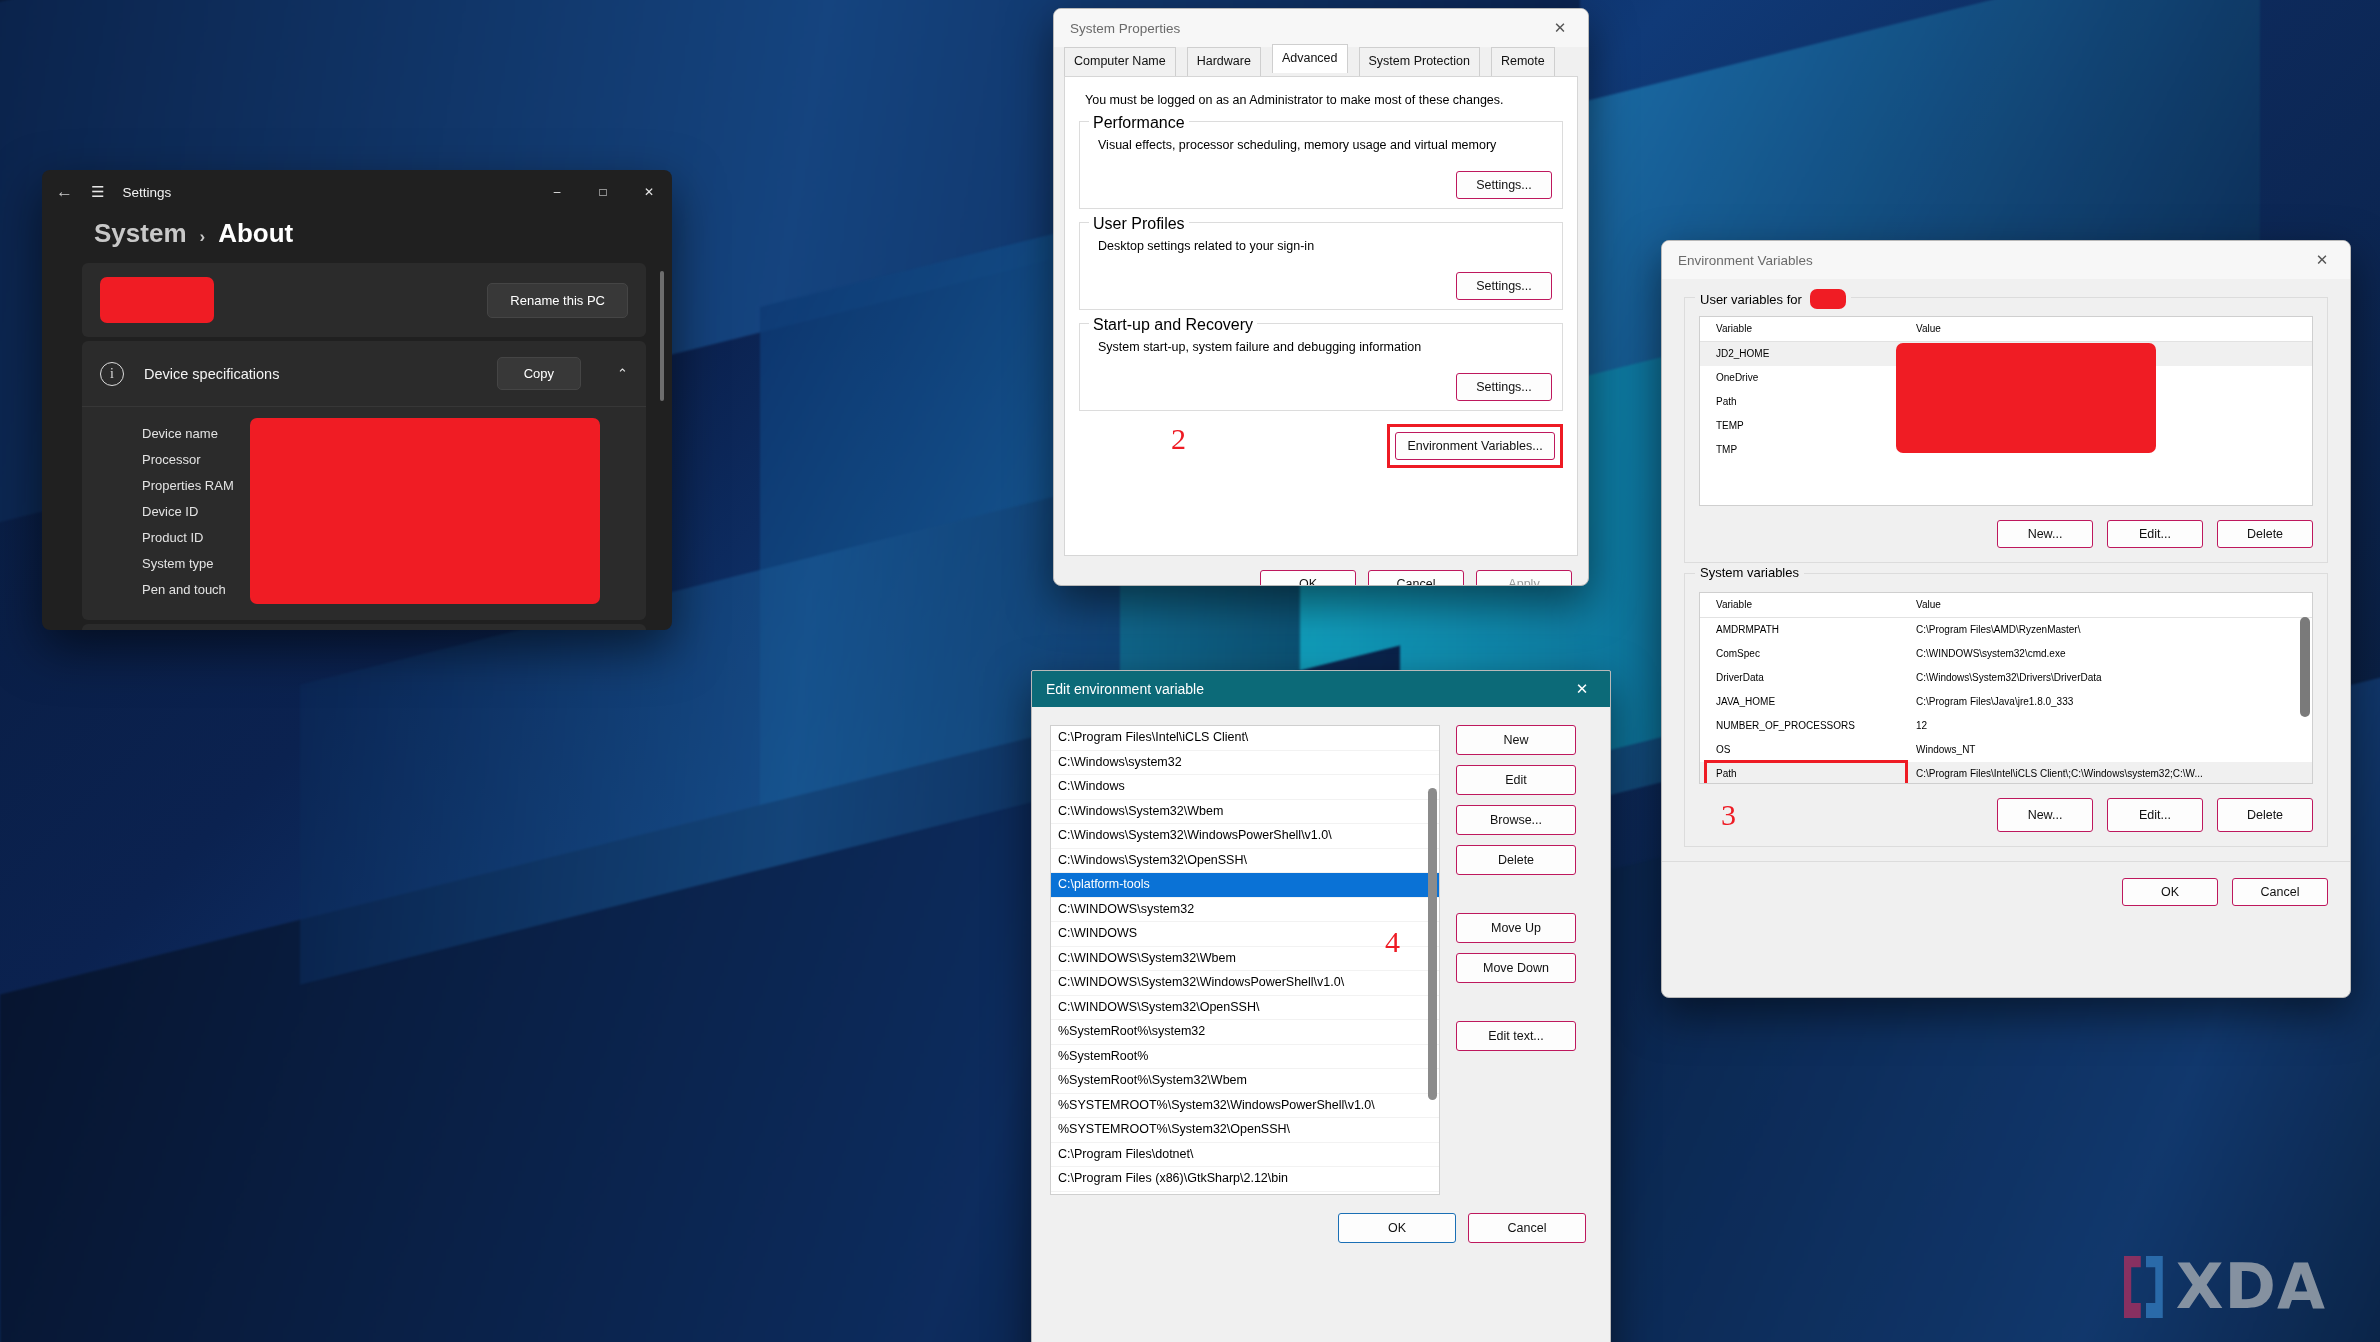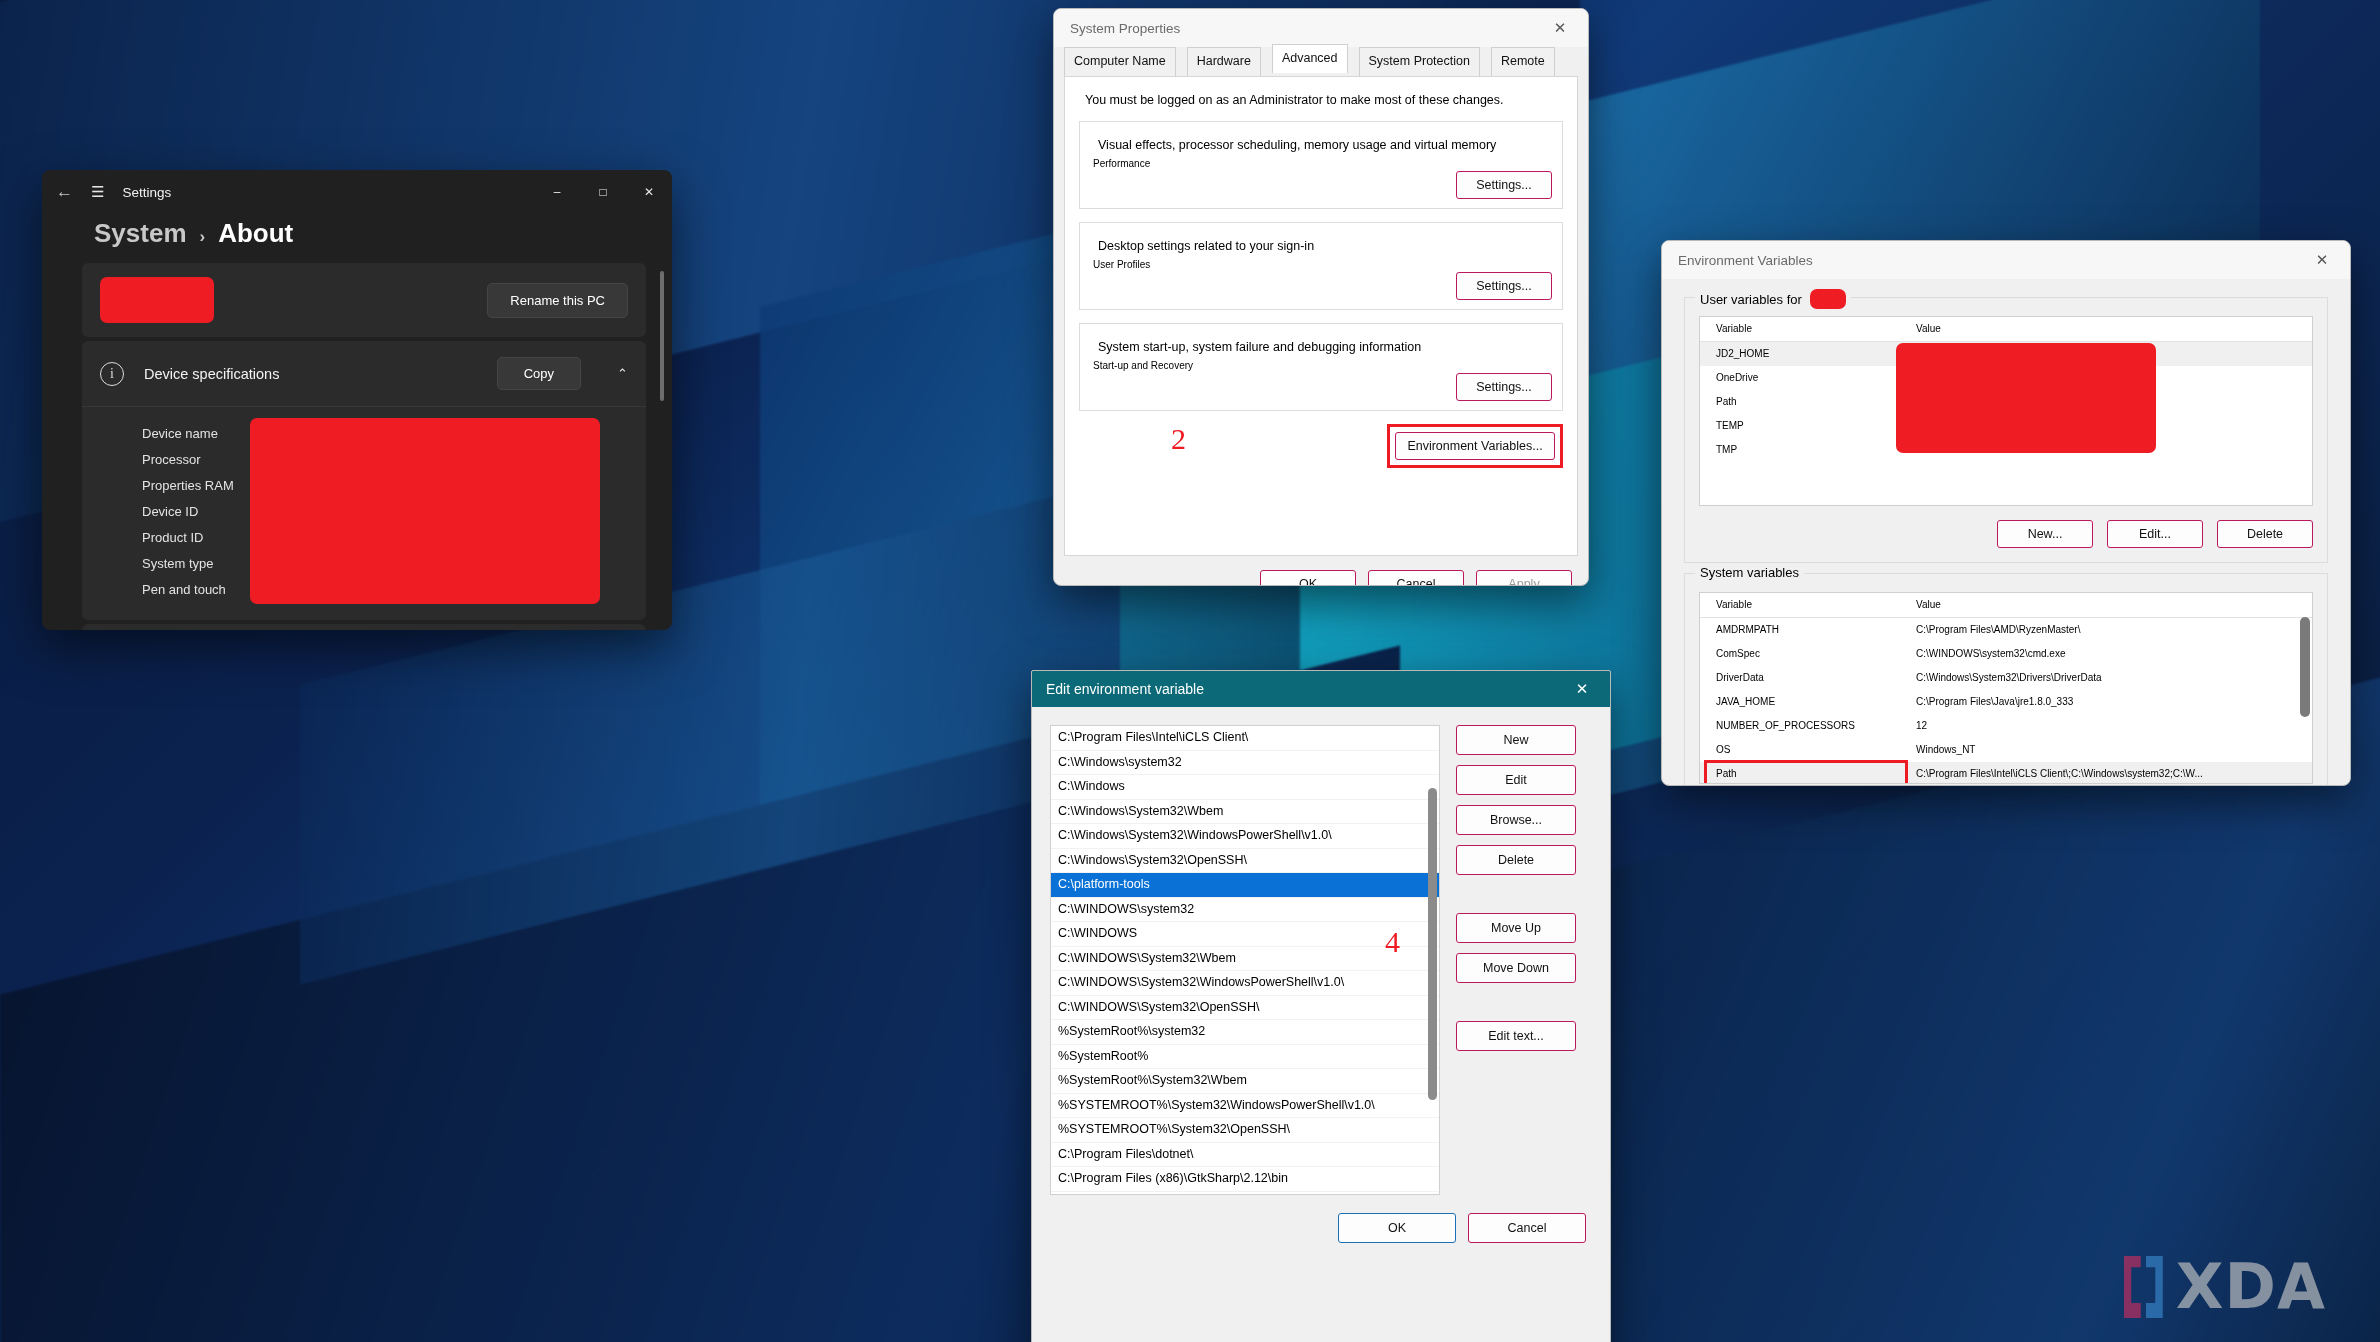--- a/index.html
+++ b/index.html
@@ -164,21 +164,21 @@
   }
   .tab.active { background: #fff; position: relative; top: -3px; padding-bottom: 8px; }
   .tab-page {
     background: #fff; border: 1px solid #d6d6d6; margin: 0 10px;
     padding: 14px 14px 12px 14px;
   }
   .hint { font-size: 12.5px; margin: 2px 0 14px 6px; }
   .gbox { border: 1px solid #dcdcdc; margin-bottom: 13px; position: relative; padding: 16px 12px 12px 12px; }
   .gbox > .legend {
     position: absolute; top: -8px; left: 9px; background: #fff;
-    padding: 0 4px; font-size: 10px; margin-top: 44px;
+    padding: 0 4px; font-size: 16px;
   }
   .gbox .desc { font-size: 12.5px; margin: 0 0 0 6px; }
   .btn32 {
     background: #fdfdfd; border: 1px solid #be185d; border-radius: 3px;
     font-size: 12.5px; padding: 6px 0; min-width: 96px; text-align: center;
     font-family: "Liberation Sans", sans-serif; color: #111;
   }
   .btn32.disabled { color: #9a9a9a; }
   .btn32.primary { border-color: #1a6fb5; }
 
@@ -187,21 +187,21 @@
   #sysprops .tab-page { height: 480px; }
   #sysprops .gbox.g1 { height: 88px; }
   #sysprops .gbox.g2 { height: 88px; }
   #sysprops .gbox.g3 { height: 88px; }
   #sysprops .gbox .set-btn { position: absolute; right: 10px; bottom: 9px; }
   #sysprops .env-row { display: flex; justify-content: flex-end; margin-top: 6px; }
   #sysprops .env-box { border: 3px solid #ee1b24; padding: 5px; }
   #sysprops .footer { display: flex; justify-content: flex-end; gap: 12px; padding: 14px 16px 0 0; }
 
   
-  #envvars { left: 1661px; top: 240px; width: 690px; height: 546px; }
+  #envvars { left: 1661px; top: 240px; width: 690px; height: 758px; }
   #envvars .body { padding: 18px 22px 0 22px; }
   .gbox-gray { border: 1px solid #dcdcdc; position: relative; padding: 18px 14px 14px 14px; margin-bottom: 10px; }
   .gbox-gray > .legend {
     position: absolute; top: -9px; left: 10px; background: #f0f0f0;
     padding: 0 5px; font-size: 13px; display: flex; align-items: center; gap: 8px;
   }
   .vtable { background: #fff; border: 1px solid #cfcfcf; height: 190px; position: relative; overflow: hidden; }
   .vt-row { display: flex; font-size: 10px; line-height: 24px; padding-left: 16px; }
   .vt-row.head { border-bottom: 1px solid #e2e2e2; }
   .vt-row.sel { background: #f0f0f0; }

